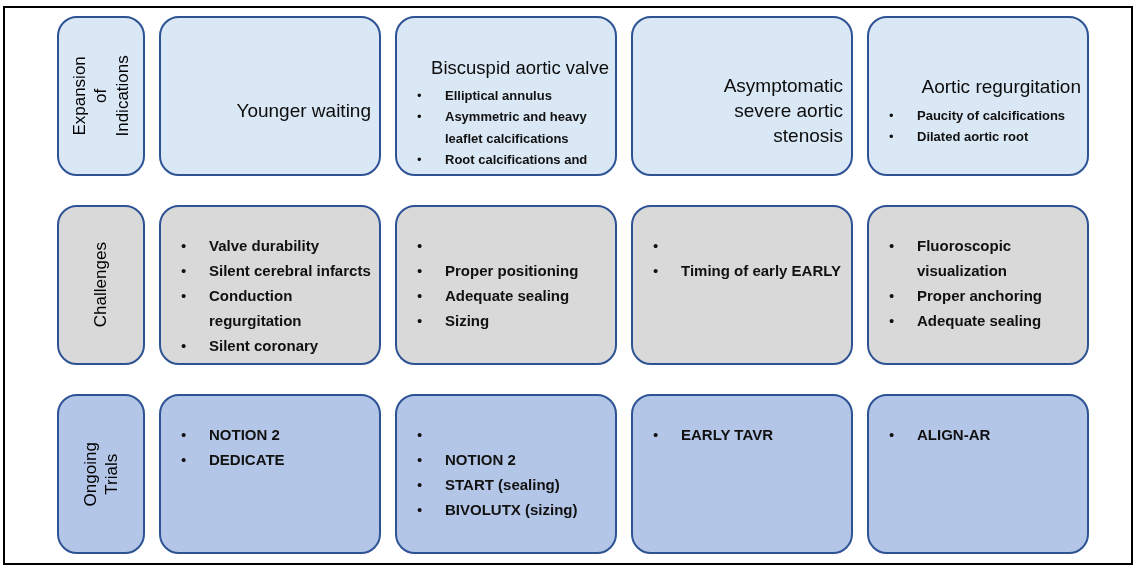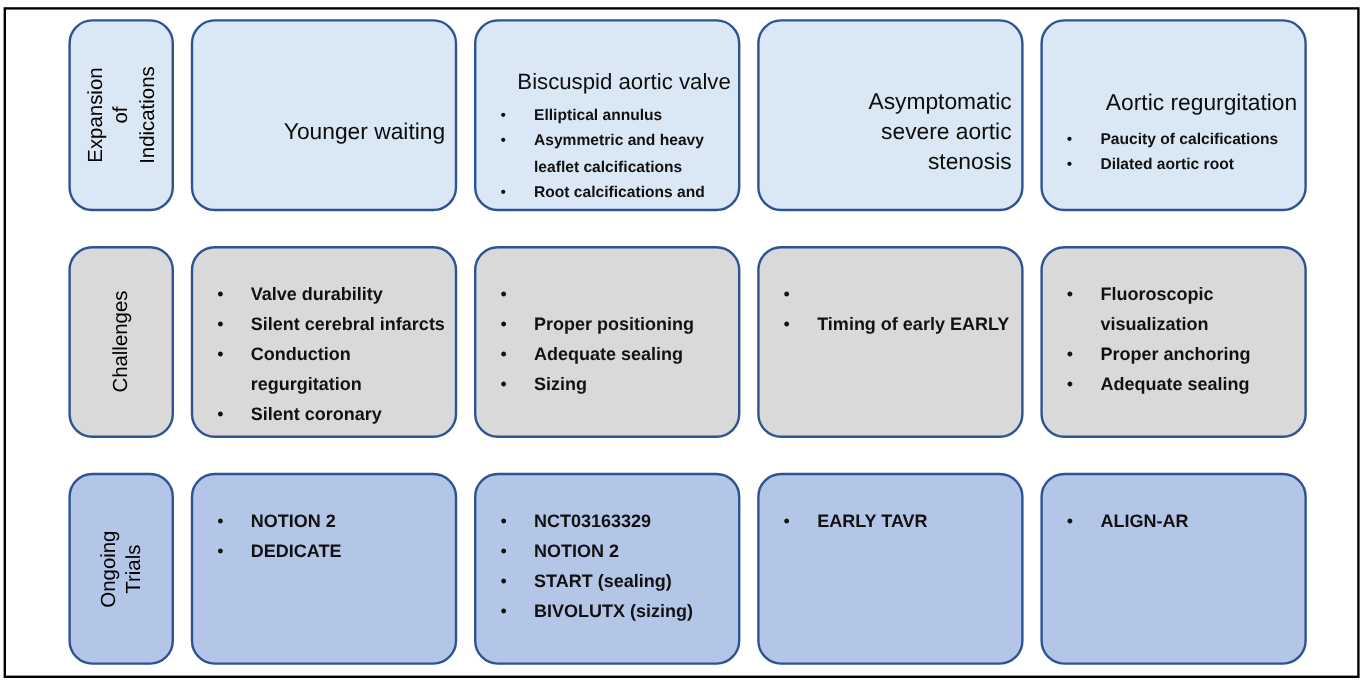--- a/index.html
+++ b/index.html
@@ -222,21 +222,20 @@
               <span class="blt">•</span>
               <span class="btxt">DEDICATE</span>
             </li>
           </ul>
       </div>
       <div class="box cell top fill-r3">
 
         <ul class="blist size-m">
             <li class="bitem">
               <span class="blt">•</span>
-              <span class="btxt">NCT03163329</span>
             </li>
             <li class="bitem">
               <span class="blt">•</span>
               <span class="btxt">NOTION 2</span>
             </li>
             <li class="bitem">
               <span class="blt">•</span>
               <span class="btxt">START (sealing)</span>
             </li>
             <li class="bitem">

